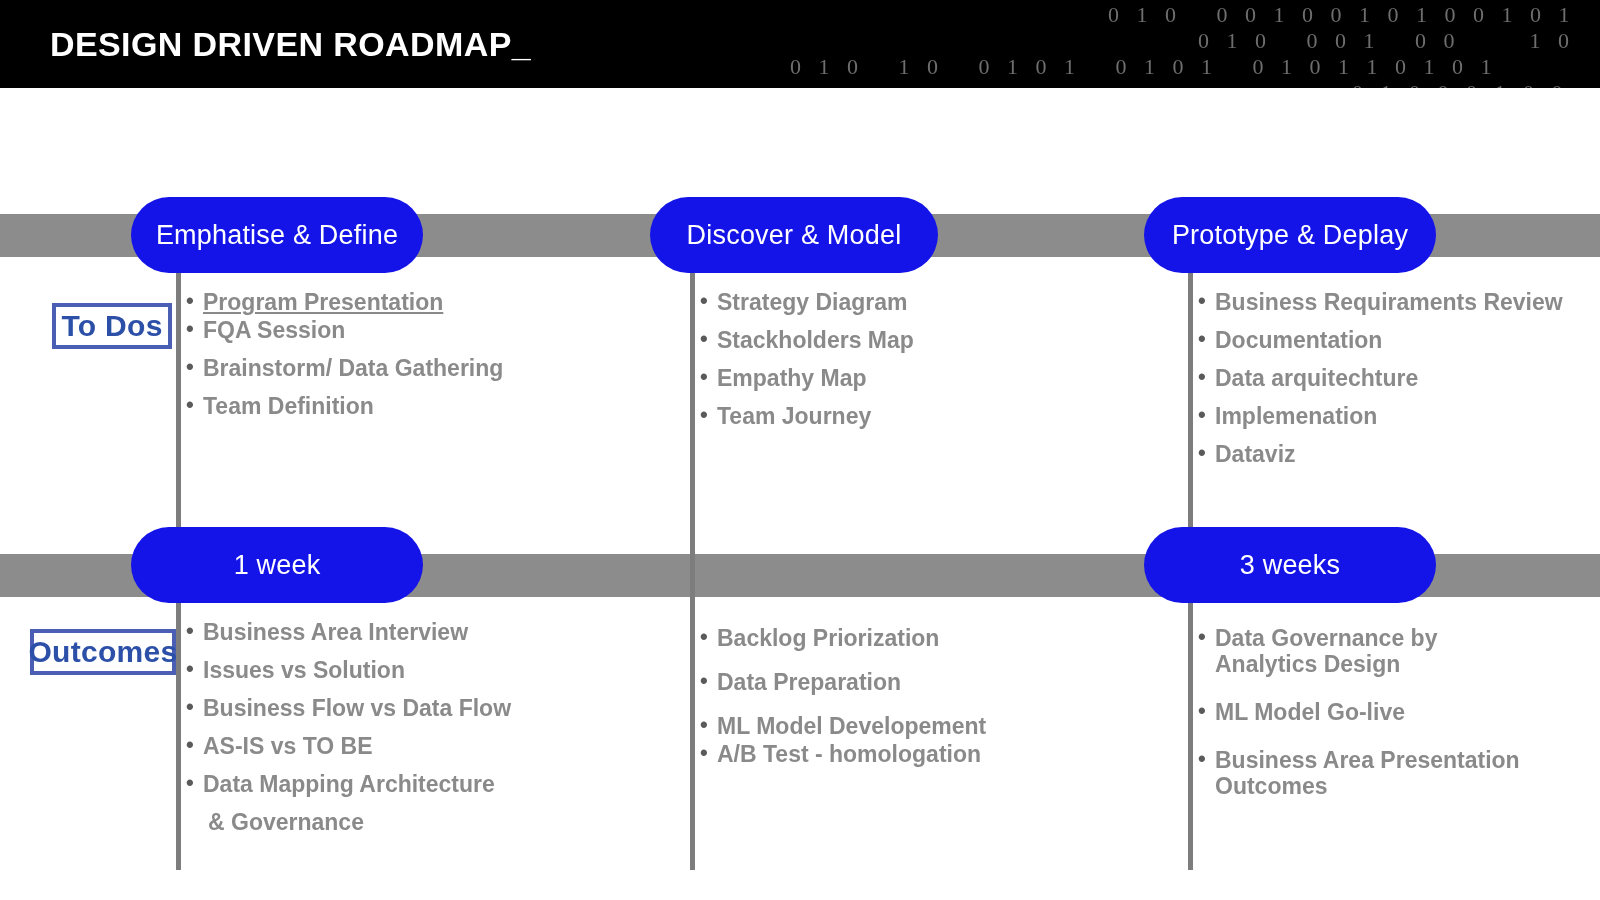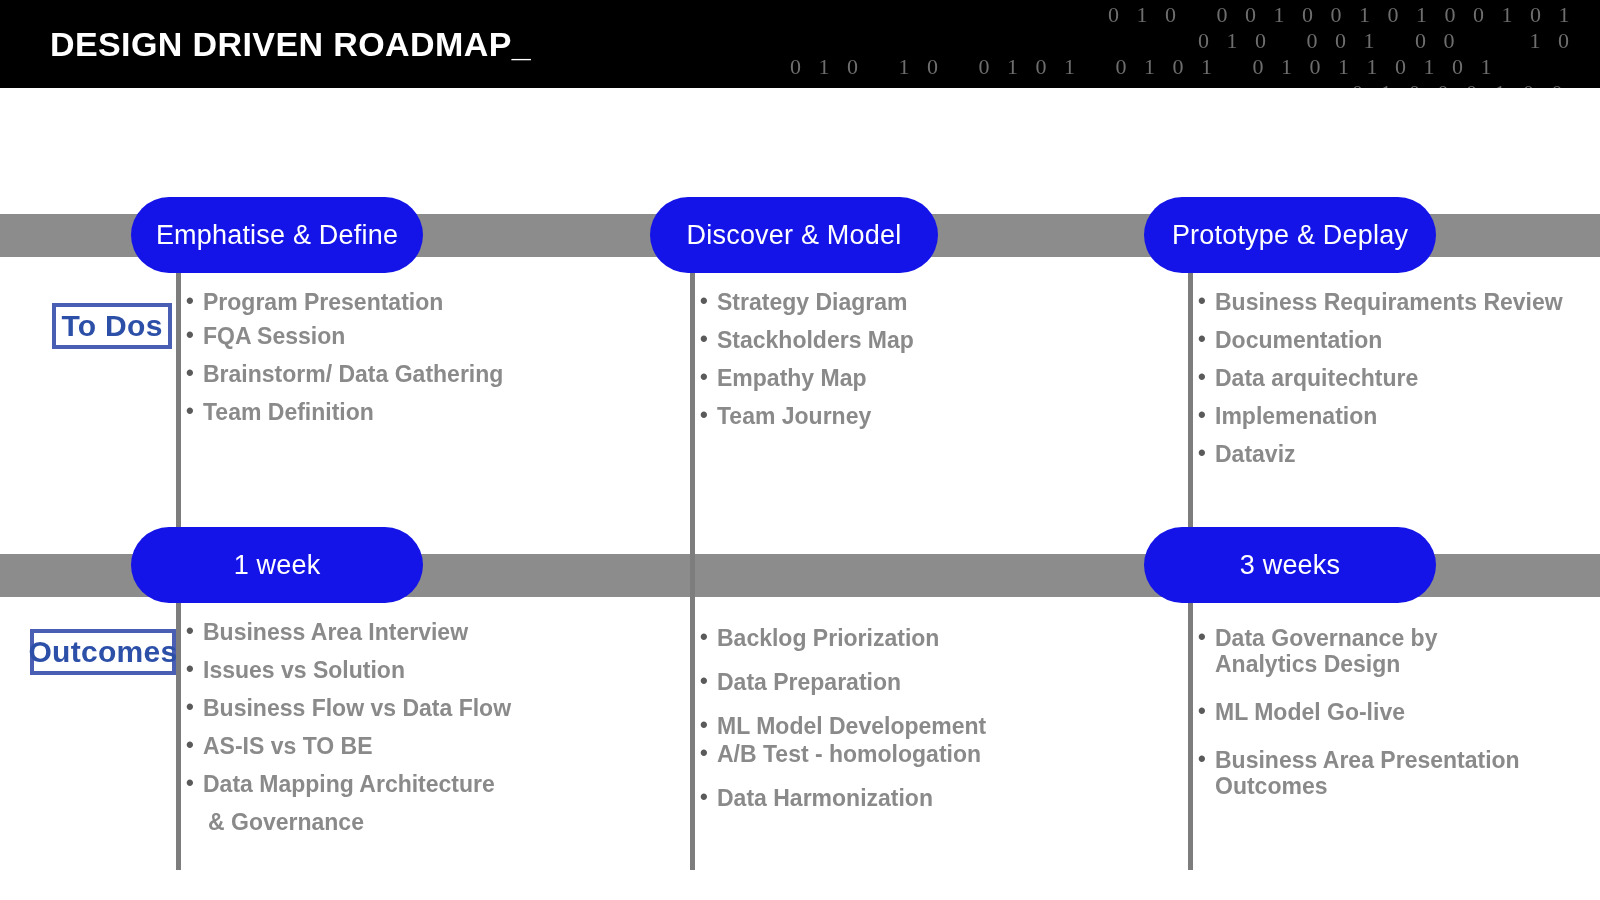--- a/index.html
+++ b/index.html
@@ -129,21 +129,21 @@
   </div>
 
   <div class="side-label" style="left:52px; top:303px; width:120px; height:46px;">
     <span>To Dos</span>
   </div>
   <div class="side-label" style="left:30px; top:629px; width:146px; height:46px;">
     <span>Outcomes</span>
   </div>
 
   <div class="blist" style="left:186px; top:289px; width:470px;">
-    <div class="bitem" style="margin-bottom:8px;">Program Presentation</div>
+    <div class="bitem" style="margin-bottom:2px;text-decoration:underline;">Program Presentation</div>
     <div class="bitem" style="margin-bottom:12px;">FQA Session</div>
     <div class="bitem" style="margin-bottom:12px;">Brainstorm/ Data Gathering</div>
     <div class="bitem">Team Definition</div>
   </div>
 
   <div class="blist" style="left:700px; top:289px; width:460px;">
     <div class="bitem" style="margin-bottom:12px;">Strategy Diagram</div>
     <div class="bitem" style="margin-bottom:12px;">Stackholders Map</div>
     <div class="bitem" style="margin-bottom:12px;">Empathy Map</div>
     <div class="bitem">Team Journey</div>
@@ -164,21 +164,20 @@
     <div class="bitem" style="margin-bottom:12px;">AS-IS vs TO BE</div>
     <div class="bitem" style="margin-bottom:12px;">Data Mapping Architecture</div>
     <div class="bitem nodot">&amp; Governance</div>
   </div>
 
   <div class="blist" style="left:700px; top:625px; width:460px;">
     <div class="bitem" style="margin-bottom:18px;">Backlog Priorization</div>
     <div class="bitem" style="margin-bottom:18px;">Data Preparation</div>
     <div class="bitem" style="margin-bottom:2px;">ML Model Developement</div>
     <div class="bitem" style="margin-bottom:18px;">A/B Test - homologation</div>
-    <div class="bitem">Data Harmonization</div>
   </div>
 
   <div class="blist" style="left:1198px; top:625px; width:400px;">
     <div class="bitem" style="margin-bottom:22px;">Data Governance by
 Analytics Design</div>
     <div class="bitem" style="margin-bottom:22px;">ML Model Go-live</div>
     <div class="bitem">Business Area Presentation
 Outcomes</div>
   </div>
 

